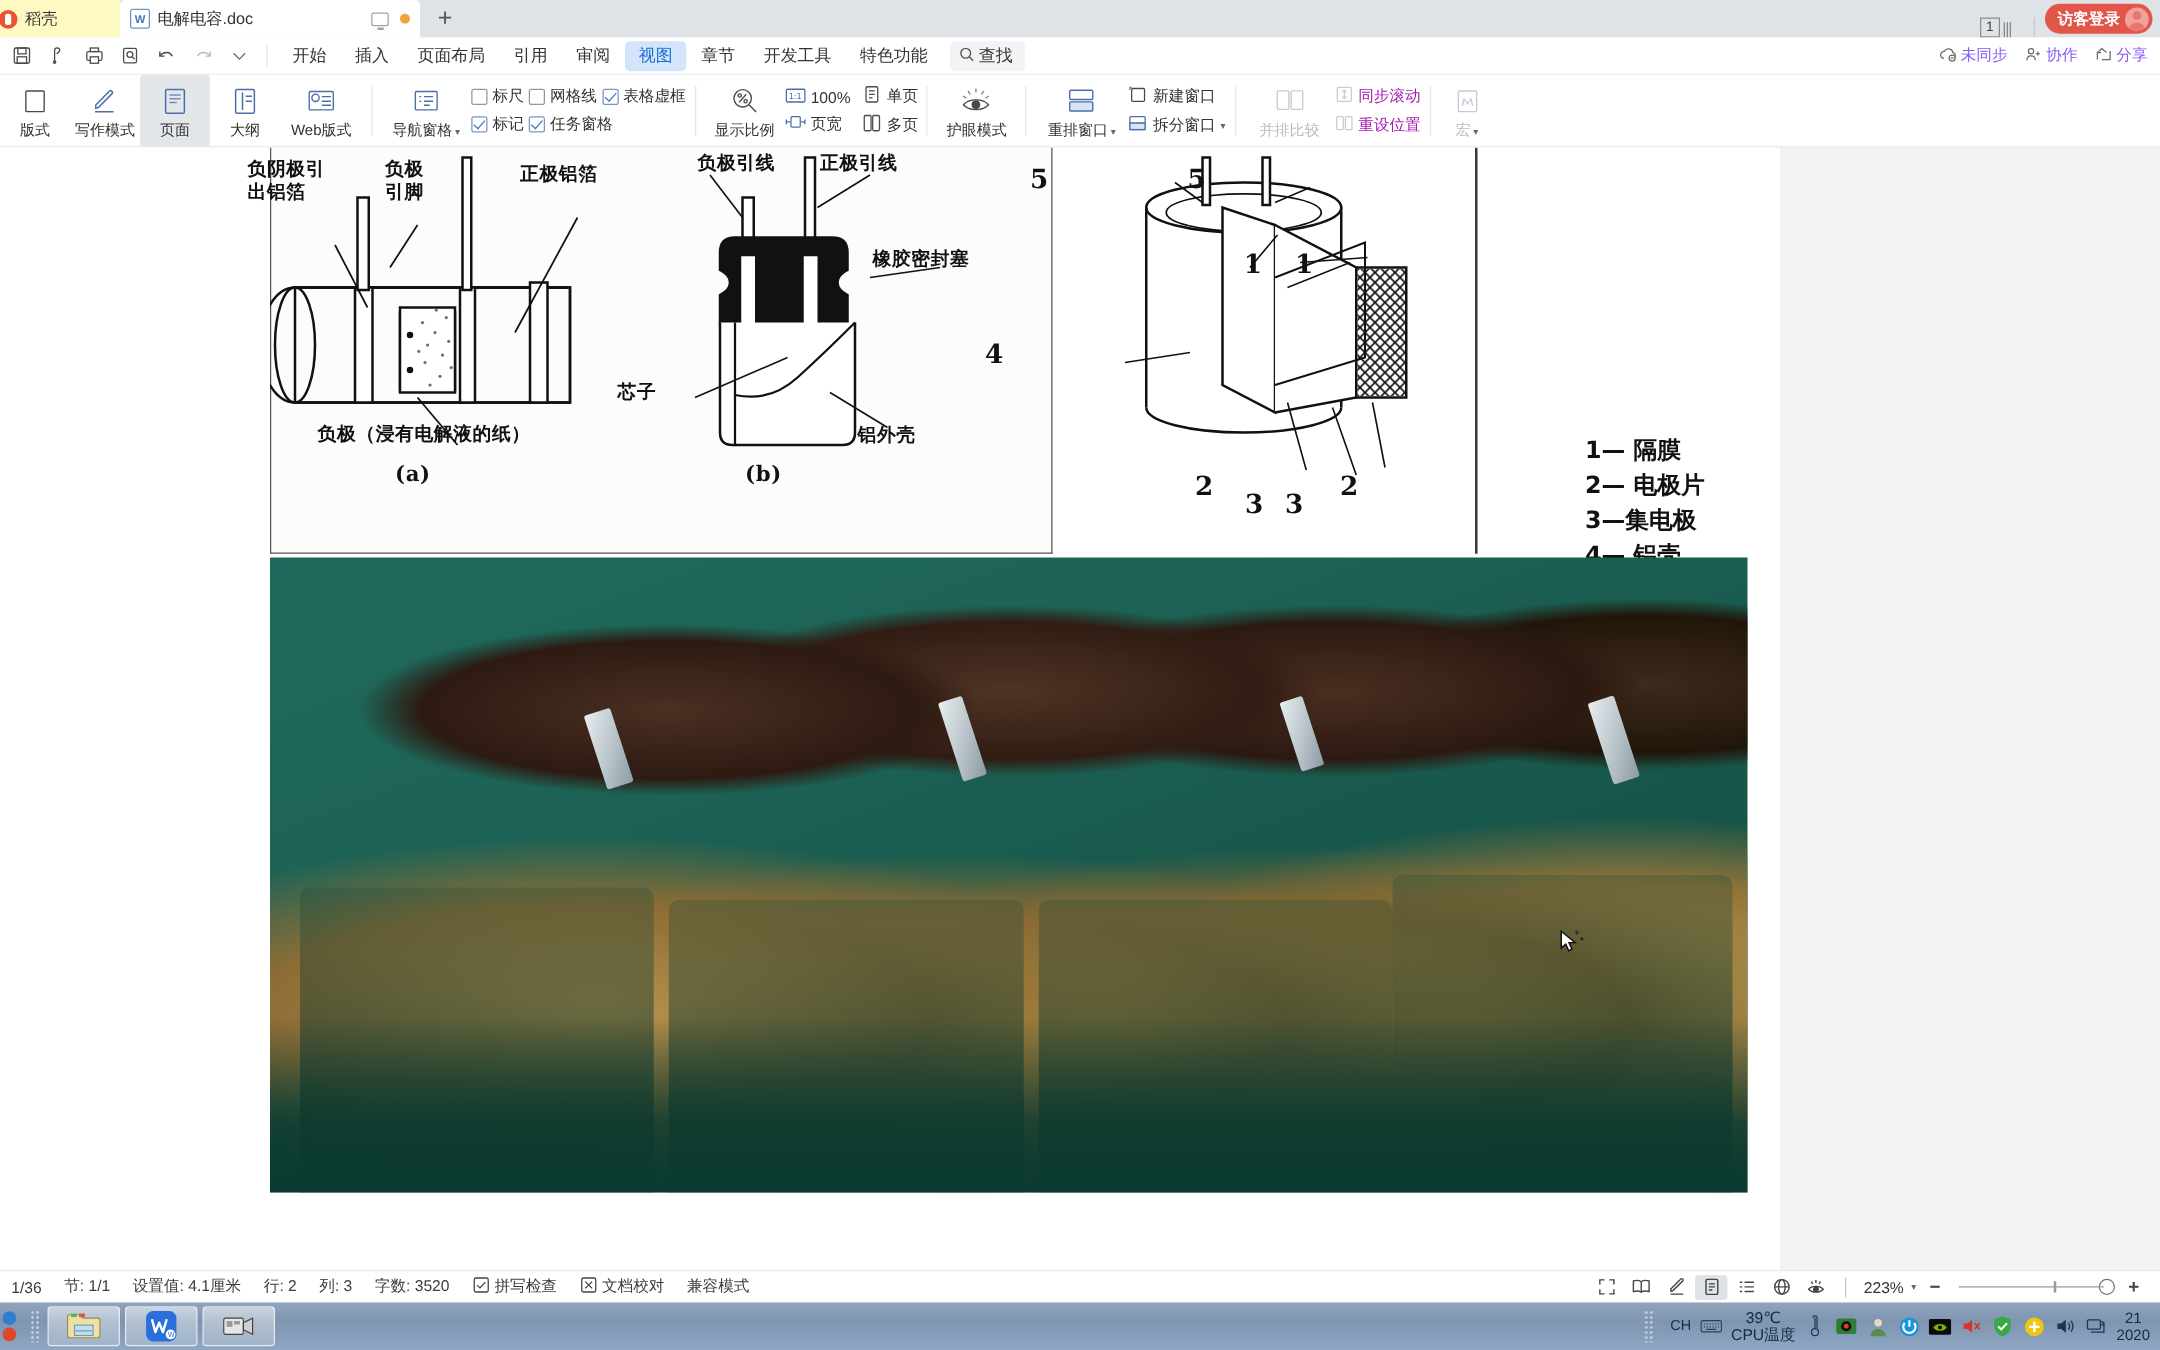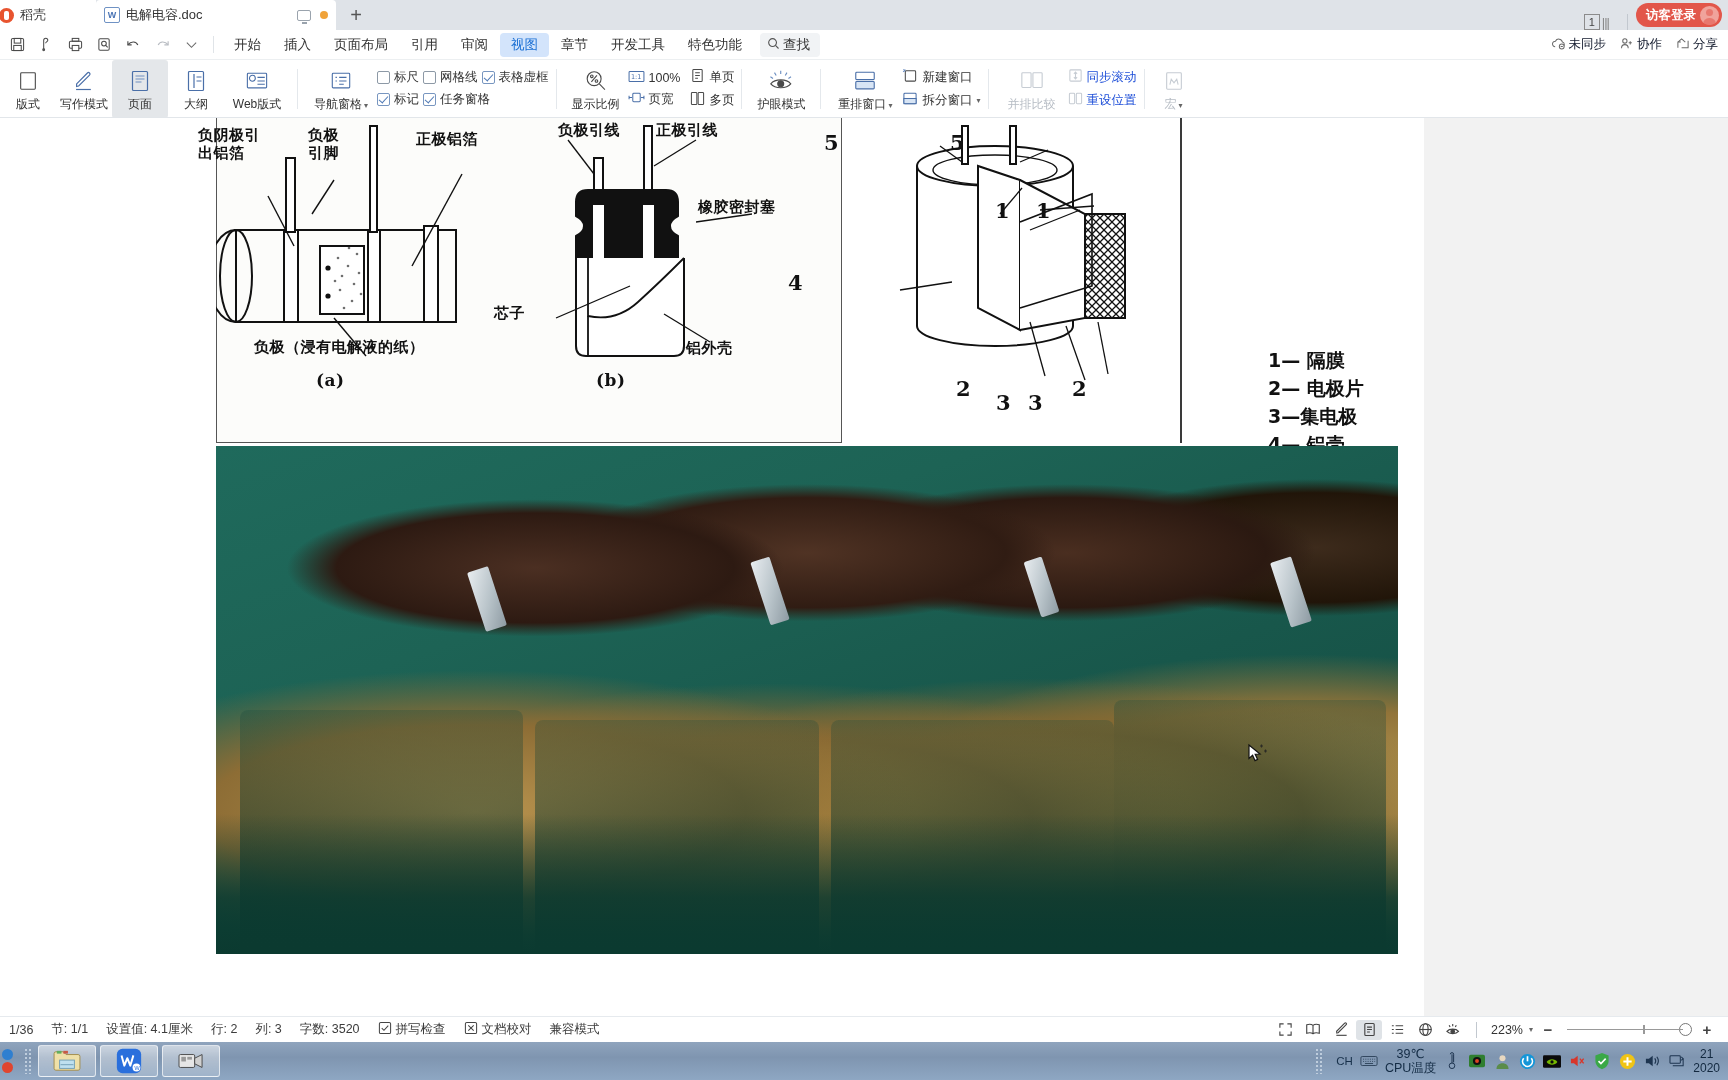--- a/index.html
+++ b/index.html
@@ -11,21 +11,21 @@
   #app { position: relative; width: 1728px; height: 1080px; }
 
   
   .tabbar {
     position: absolute; top: 0; left: 0; width: 1728px; height: 30px;
     background: #dfe3e8; display: flex; align-items: flex-end;
   }
   .brandtab {
     width: 96px; height: 30px; display: flex; align-items: center;
     gap: 6px; padding-left: 6px; font-size: 13px; color: #3a3a3a;
-    background: #ffffff;
+    background: #fef9c3;
   }
   .brand-dot {
     width: 15px; height: 15px; border-radius: 50%;
     background: #e8542f; position: relative; flex: 0 0 auto;
     margin-left: -7px;
   }
   .brand-dot::after {
     content: ""; position: absolute; left: 5px; top: 3px;
     width: 5px; height: 9px; border-radius: 2px; background: #fff;
   }
@@ -102,21 +102,21 @@
     white-space: nowrap;
   }
   .mi.active { background: #d3e4fb; color: #1a6fd4; }
   .mi.search {
     display: flex; align-items: center; gap: 3px; background: #f1f3f5;
     border-radius: 4px; padding: 3px 10px 3px 7px; margin-left: 6px;
   }
   .menubar-right { margin-left: auto; display: flex; align-items: center; gap: 2px; padding-right: 4px;}
   .mr {
     display: flex; align-items: center; gap: 3px;
-    font-size: 12.5px; color: #0f172a; padding: 3px 6px; white-space: nowrap;
+    font-size: 12.5px; color: #8b5cf6; padding: 3px 6px; white-space: nowrap;
   }
 
   
   .ribbon {
     position: absolute; top: 60px; left: 0; width: 1728px; height: 58px;
     background: #fff; border-bottom: 1px solid #e2e6ea;
     display: flex; align-items: center; overflow: hidden;
   }
   .rgroup { display: flex; align-items: stretch; height: 58px; }
   .rbig {
@@ -136,21 +136,21 @@
   }
   .box.on { border-color: #7896c0; }
   .box.on::after {
     content: ""; position: absolute; left: 3px; top: 0px; width: 4px; height: 8px;
     border: solid #4f79b5; border-width: 0 1.6px 1.6px 0; transform: rotate(42deg);
   }
   .rsmall {
     display: flex; align-items: center; gap: 4px; font-size: 12.5px; color: #333;
     white-space: nowrap;
   }
-  .rsmall.dim { color: #1d4ed8; }
+  .rsmall.dim { color: #a21caf; }
   .caret { font-size: 8px; color: #666; }
 
   
   .docarea {
     position: absolute; top: 118px; left: 0; width: 1424px; height: 898px;
     background: #fff; overflow: hidden;
   }
   .page {
     position: absolute; left: 0; top: 0; width: 1728px; height: 898px; background:#fff;
   }

